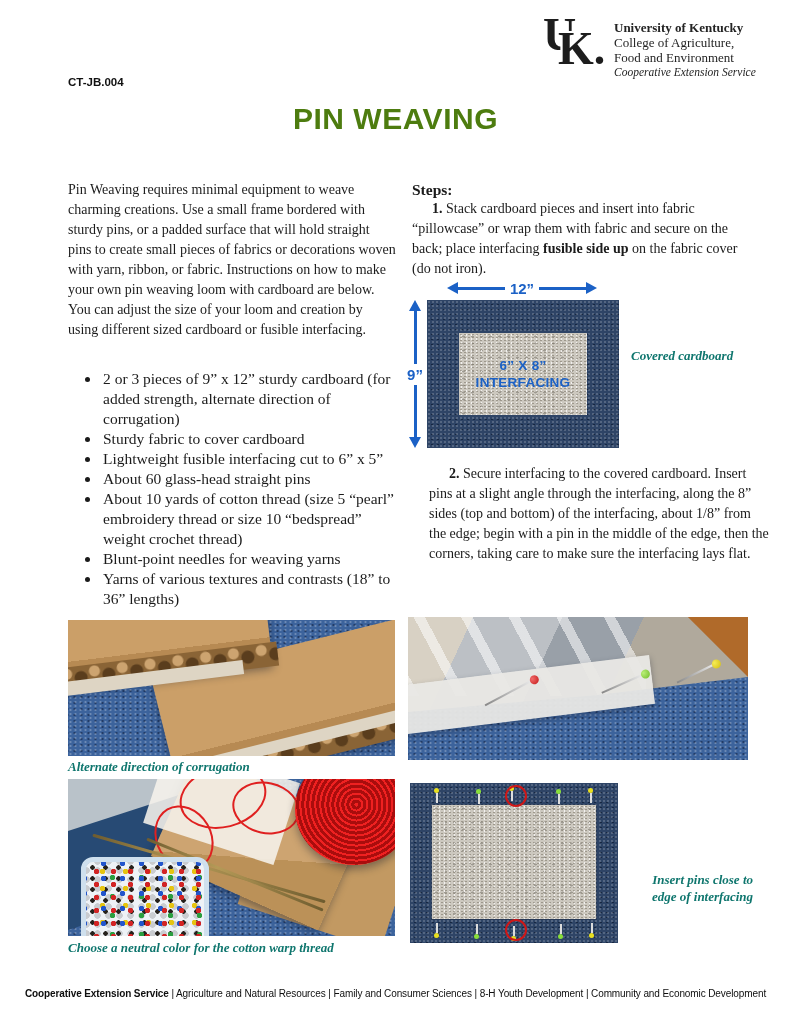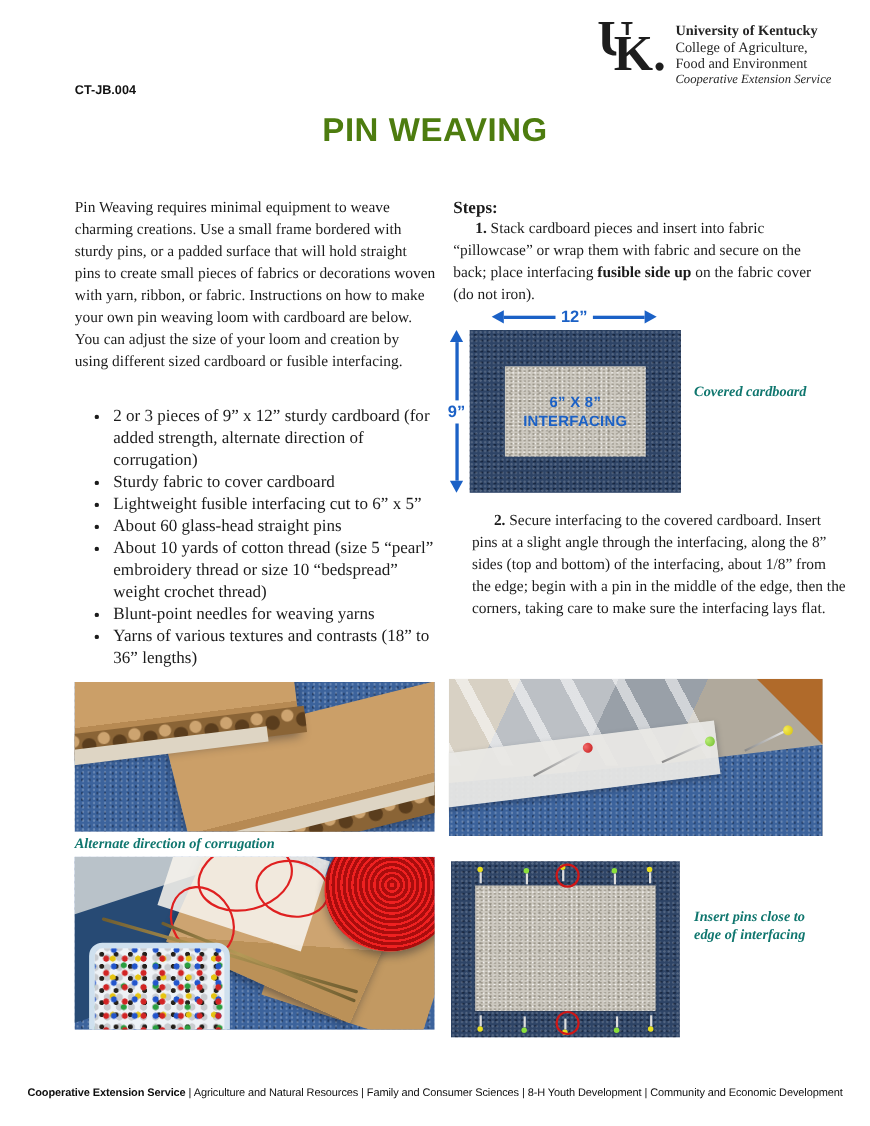--- a/index.html
+++ b/index.html
@@ -76,21 +76,21 @@
   #diagcap{position:absolute;left:228px;top:66px;width:112px;}
 
   
   .photo{position:absolute;overflow:hidden;}
   #photoL1{left:68px;top:620px;width:327px;height:136px;}
   #capL1{position:absolute;left:68px;top:758px;width:327px;}
   #photoL2{left:68px;top:779px;width:327px;height:157px;}
   #capL2{position:absolute;left:68px;top:939px;width:327px;}
   #photoR1{left:408px;top:617px;width:340px;height:143px;}
   #photoR2{left:410px;top:783px;width:208px;height:160px;}
-  #capR2{position:absolute;left:631px;top:824px;width:122px;}
+  #capR2{position:absolute;left:631px;top:871px;width:122px;text-align:right;}
   #footer{position:absolute;left:0;right:0;top:988px;text-align:center;
           font:10px "Liberation Sans",sans-serif;color:#0e0e0e;letter-spacing:-.1px;}
   #footer .b{font-weight:bold;}
 
   
   .slab{position:absolute;background:linear-gradient(180deg,#cb9f68 0 72%,#b78a53 72% 100%);}
   .corr{position:absolute;left:-6px;right:-6px;bottom:-4px;height:24px;background-color:#8a6436;
      background-image:radial-gradient(circle at 8px 12px,#5a3d1d 0 6px,transparent 7px),
                       radial-gradient(circle at 22px 7px,#cda470 0 5px,transparent 6px);
      background-size:28px 24px;}
@@ -245,20 +245,21 @@
     <div id="l2-sheet"></div>
     <div class="loop" id="loop1"></div>
     <div class="loop" id="loop2"></div>
     <div class="loop" id="loop3"></div>
     <div id="l2-skein"></div>
     <div class="needle" id="needle1"></div>
     <div class="needle" id="needle2"></div>
     <div id="l2-box"></div>
   </div>
   <div id="capL2">
+    <div class="cap center">Choose a neutral color for the cotton warp thread</div>
   </div>
 
   <div id="photoR1" class="photo">
     <div id="r1-bg"></div>
     <div id="r1-streaks"></div>
     <div id="r1-wood"></div>
     <div id="r1-denim" class="denim"></div>
     <div id="r1-interf"></div>
     <div class="pin" id="pin1">
         <span class="pinhead"></span>

